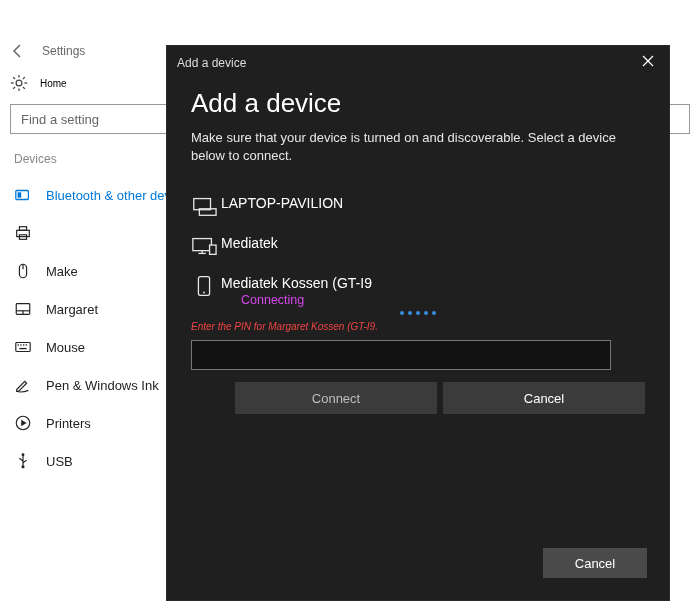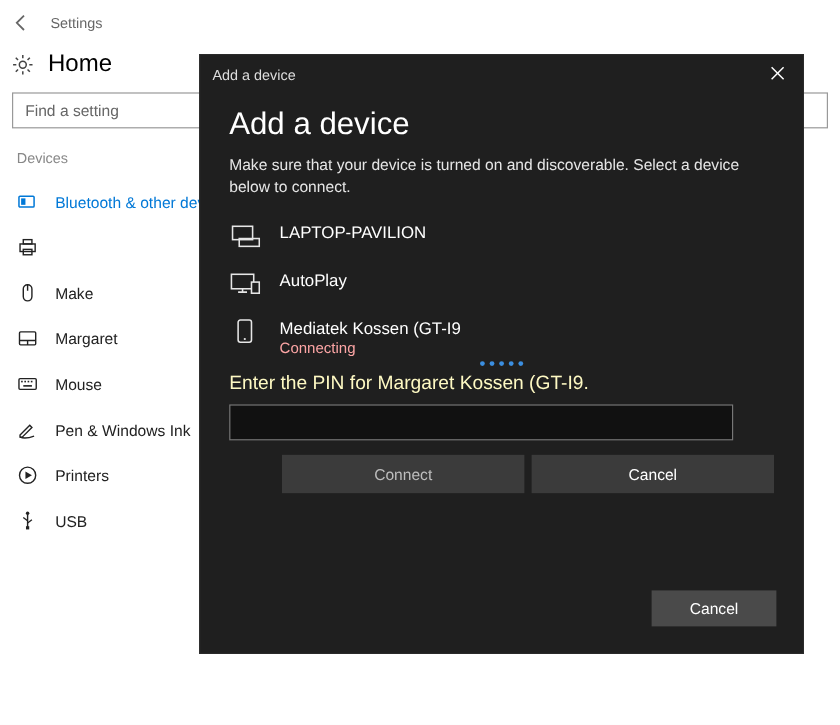--- a/index.html
+++ b/index.html
@@ -1,59 +1,59 @@
 <!DOCTYPE html>
 <html><head>
 <meta charset="utf-8">
 <style>
   * { box-sizing: border-box; margin: 0; padding: 0; font-family: "Segoe UI", Arial, sans-serif; }
   html, body { width: 700px; height: 604px; overflow: hidden; background: #fff; }
 
   
   .settings-page { position: absolute; top: 0; left: 0; width: 700px; height: 604px; background: #fff; color: #000; }
-  .topbar { height: 38px; display: flex; align-items: center; padding-left: 10px; gap: 14px; }
+  .topbar { height: 38px; display: flex; align-items: center; padding-left: 10px; gap: 14px; margin-top: 32px; }
   .back-arrow { width: 18px; color: #666; font-size: 16px; }
   .topbar-title { font-size: 12px; color: #666; }
 
   .home-row { display: flex; align-items: center; padding: 4px 10px 6px 10px; gap: 12px; }
   .gear-icon { width: 18px; height: 18px; color: #444; }
 
   .search-wrap { padding: 6px 10px 12px 10px; }
   .search-input { width: 100%; height: 30px; border: 1px solid #999; padding: 0 10px; font-size: 13px; background: #fff; }
   .search-input::placeholder { color: #666; }
 
   .devices-label { font-size: 12px; color: #888; padding: 6px 14px 10px 14px; }
 
   .side-list { }
   .side-item { display: flex; align-items: center; gap: 14px; padding: 10px 14px; font-size: 13px; color: #222; cursor: pointer; }
   .side-item.active { color: #0078d7; }
   .side-item .icon { width: 18px; height: 18px; }
 
   
   .dialog {
-    position: absolute; left: 166px; top: 45px; width: 504px; height: 500px;
+    position: absolute; left: 166px; top: 45px; width: 504px; height: 556px;
     background: #1f1f1f; color: #fff; border: 1px solid #2a2a2a;
   }
   .dialog-titlebar { display: flex; align-items: center; justify-content: space-between; padding: 8px 10px 4px 10px; }
   .dialog-titlebar .title { font-size: 12px; color: #ddd; }
   .dialog-titlebar .close { width: 18px; height: 18px; color: #fff; cursor: pointer; }
 
   .dialog-body { padding: 12px 24px 0 24px; }
   .dialog-h1 { font-size: 26px; font-weight: 400; color: #fff; margin-bottom: 10px; }
-  .dialog-sub { font-size: 13px; color: #e6e6e6; line-height: 1.4; margin-bottom: 8px; }
-
-  .dev-item { display: flex; align-items: flex-start; gap: 16px; padding: 12px 0 6px 0; }
+  .dialog-sub { font-size: 13px; color: #e6e6e6; line-height: 1.4; margin-bottom: 18px; }
+
+  .dev-item { display: flex; align-items: flex-start; gap: 4px; padding: 12px 0 6px 0; }
   .dev-icon { width: 26px; height: 22px; flex: 0 0 auto; color: #e6e6e6; }
   .dev-text .name { font-size: 14px; color: #fff; }
-  .dev-text .status { font-size: 12.5px; color: #fca5a5; margin-top: 2px; }
+  .dev-text .status { font-size: 12.5px; color: #d946ef; margin-top: 2px; margin-left: 20px; }
 
   .dots { display: flex; gap: 4px; justify-content: center; margin-top: -2px; margin-bottom: 6px; }
   .dots span { width: 4px; height: 4px; border-radius: 50%; background: #3b8ee0; }
 
-  .pin-prompt { font-size: 16px; color: #fef9c3; margin: 2px 0 8px 0; }
+  .pin-prompt { font-size: 10px; color: #ef4444; margin: 2px 0 8px 0; font-style: italic; }
   .pin-input { width: 420px; height: 30px; background: #111; border: 1px solid #777; color: #fff; padding: 0 8px; font-size: 13px; }
 
   .pair-buttons { display: flex; gap: 6px; margin-top: 12px; padding-left: 44px; }
   .btn { flex: 1; height: 32px; border: none; color: #fff; font-size: 13px; cursor: pointer; }
   .btn-connect { background: #3b3b3b; color: #bdbdbd; }
   .btn-cancel { background: #3b3b3b; }
 
   .dialog-footer { position: absolute; right: 22px; bottom: 22px; }
   .btn-bottom-cancel { width: 104px; height: 30px; background: #4a4a4a; border: none; color: #fff; font-size: 13px; cursor: pointer; }
 
@@ -82,21 +82,21 @@
             <line x1="10" y1="16" x2="10" y2="19"></line>
             <line x1="1" y1="10" x2="4" y2="10"></line>
             <line x1="16" y1="10" x2="19" y2="10"></line>
             <line x1="3.5" y1="3.5" x2="5.6" y2="5.6"></line>
             <line x1="14.4" y1="14.4" x2="16.5" y2="16.5"></line>
             <line x1="14.4" y1="5.6" x2="16.5" y2="3.5"></line>
             <line x1="3.5" y1="16.5" x2="5.6" y2="14.4"></line>
           </g>
         </svg>
     </span>
-    <span style="font-size:20px;">Home</span>
+    <span style="font-size:10px;">Home</span>
   </div>
 
   <div class="search-wrap">
     <input class="search-input" placeholder="Find a setting" style="">
   </div>
 
   <div class="devices-label">Devices</div>
 
   <div class="side-list">
 
@@ -226,21 +226,21 @@
     <div class="dev-item">
       <span class="dev-icon">
         <svg viewBox="0 0 28 22" width="26" height="22">
             <rect x="2" y="3" width="20" height="13" stroke="#e6e6e6" stroke-width="1.4" fill="none"></rect>
             <line x1="12" y1="16" x2="12" y2="19" stroke="#e6e6e6" stroke-width="1.4"></line>
             <line x1="8" y1="19" x2="16" y2="19" stroke="#e6e6e6" stroke-width="1.4"></line>
             <rect x="20" y="10" width="7" height="10" stroke="#e6e6e6" stroke-width="1.4" fill="#1f1f1f"></rect>
           </svg>
       </span>
       <div class="dev-text">
-        <div class="name">AutoPlay</div>
+        <div class="name">Mediatek</div>
       </div>
     </div>
 
     
     <div class="dev-item">
       <span class="dev-icon">
         <svg viewBox="0 0 28 22" width="26" height="22">
             <rect x="8" y="1" width="12" height="20" rx="2" stroke="#e6e6e6" stroke-width="1.4" fill="none"></rect>
             <circle cx="14" cy="18" r="1" fill="#e6e6e6"></circle>
           </svg>

